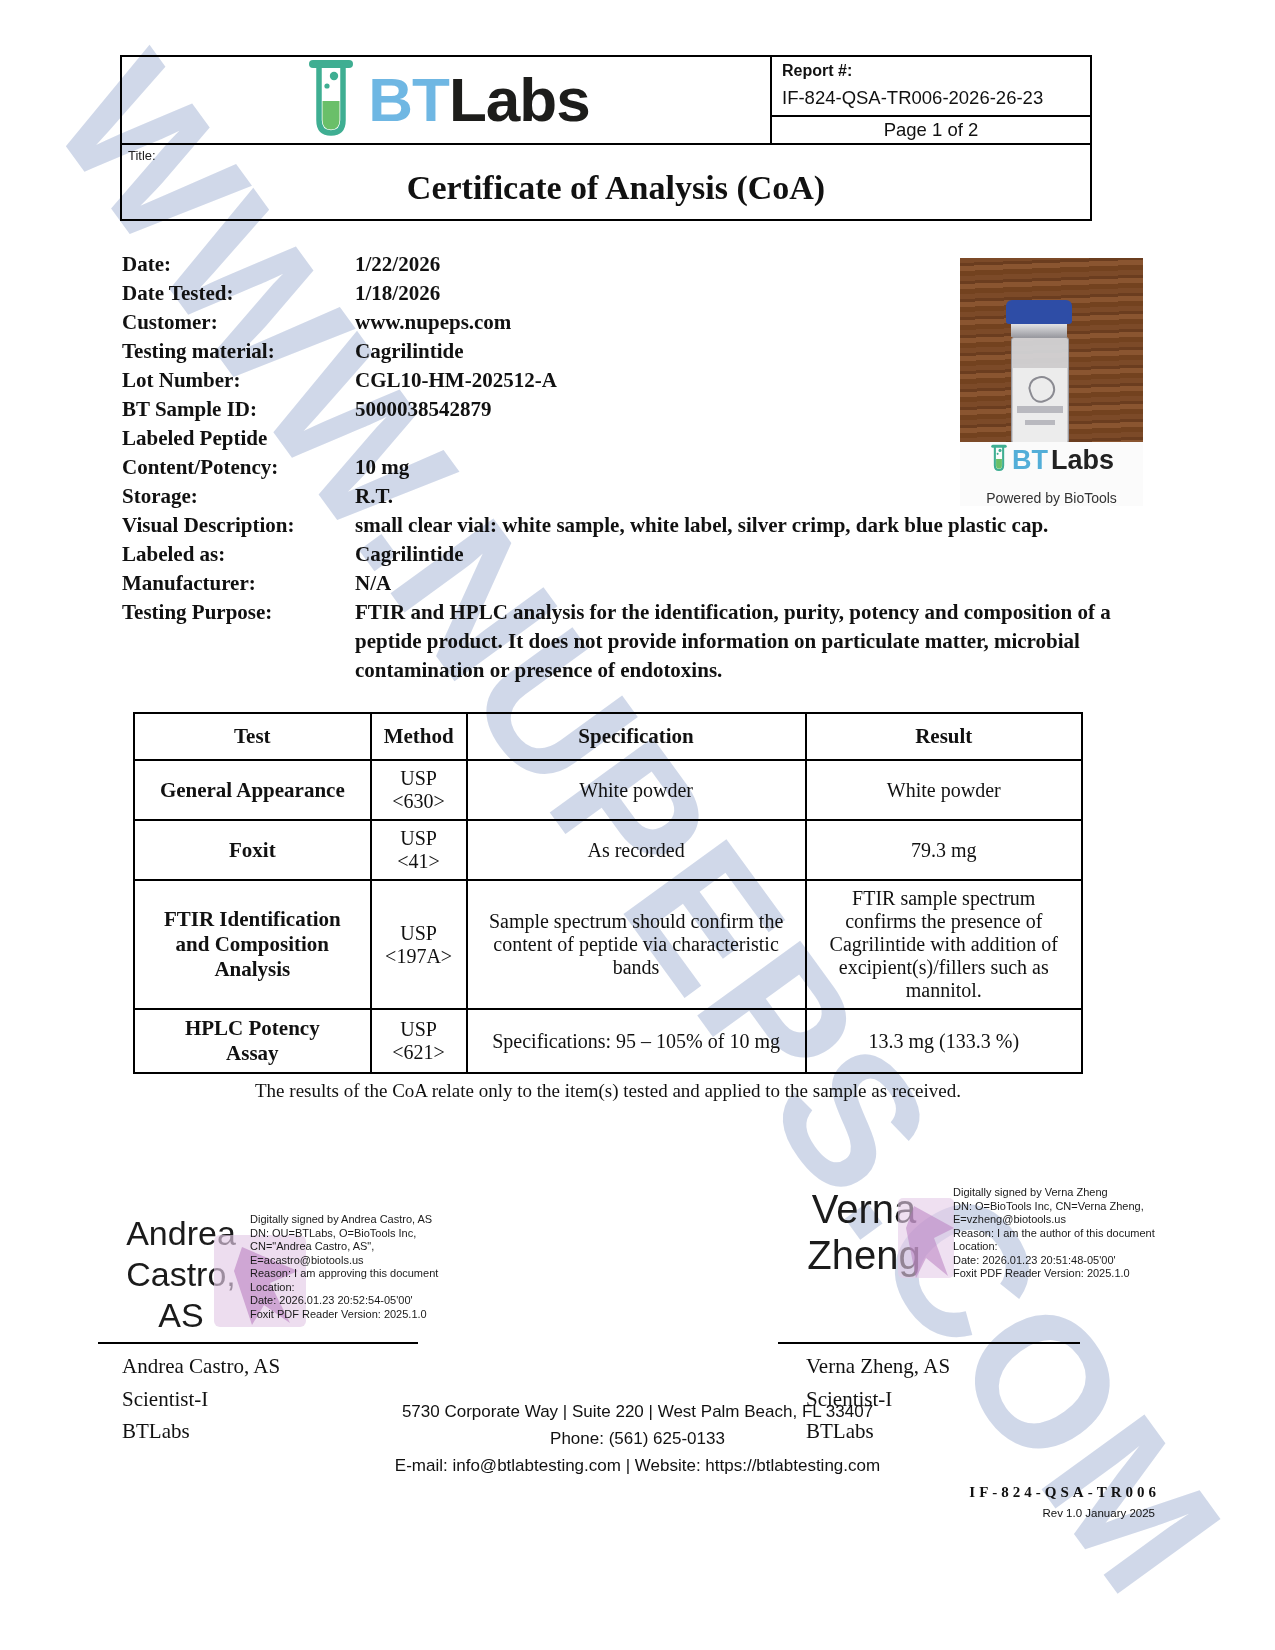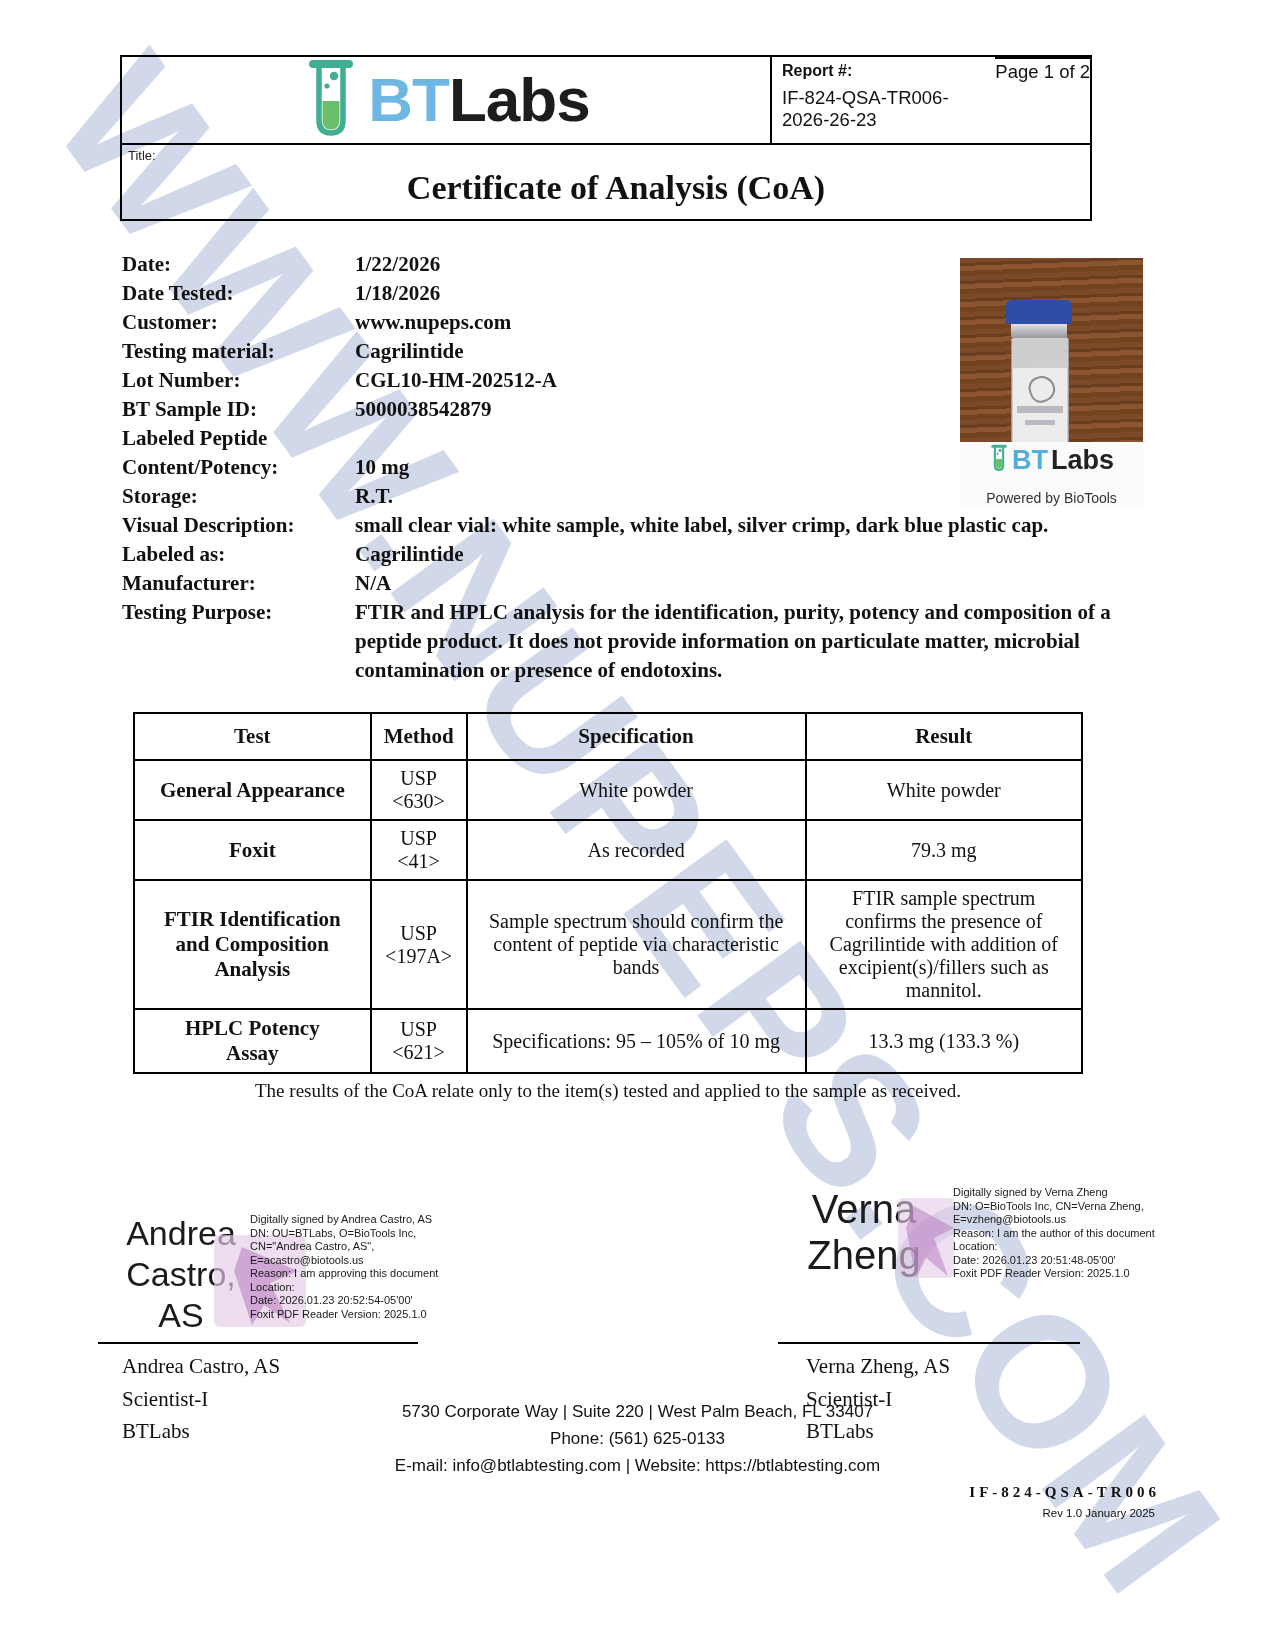--- a/index.html
+++ b/index.html
@@ -18,21 +18,21 @@
     color:rgba(143,163,202,0.42);
   }
 
   
   .header-box{left:120px;top:55px;width:968px;border:2px solid #000;}
   .header-top{display:flex;height:86px;border-bottom:2px solid #000;}
   .logo-cell{flex:1;display:flex;align-items:center;justify-content:center;gap:8px;}
   .logo-text{font-family:"Liberation Sans",sans-serif;font-weight:bold;font-size:62px;letter-spacing:-1px;line-height:1;}
   .logo-bt{color:#6fb7e3;}
   .logo-labs{color:#1d1d1b;}
-  .report-cell{width:318px;border-left:2px solid #000;display:flex;flex-direction:row;font-family:"Liberation Sans",sans-serif;}
+  .report-cell{width:318px;border-left:2px solid #000;display:flex;flex-direction:column;font-family:"Liberation Sans",sans-serif;}
   .report-main{flex:1;padding:5px 10px 0 10px;}
   .report-label{font-weight:bold;font-size:16px;}
   .report-number{font-size:18.5px;margin-top:7px;}
   .page-row{border-top:2px solid #000;height:26px;line-height:25px;text-align:center;font-size:18.5px;}
   .title-row{position:relative;height:74px;padding-left:20px;}
   .title-label{position:absolute;left:6px;top:3px;font-family:"Liberation Sans",sans-serif;font-size:13px;color:#222;}
   .doc-title{text-align:center;font-weight:bold;font-size:34px;padding-top:24px;}
 
   
   .info{left:122px;top:250px;width:990px;font-size:21px;line-height:29px;}

